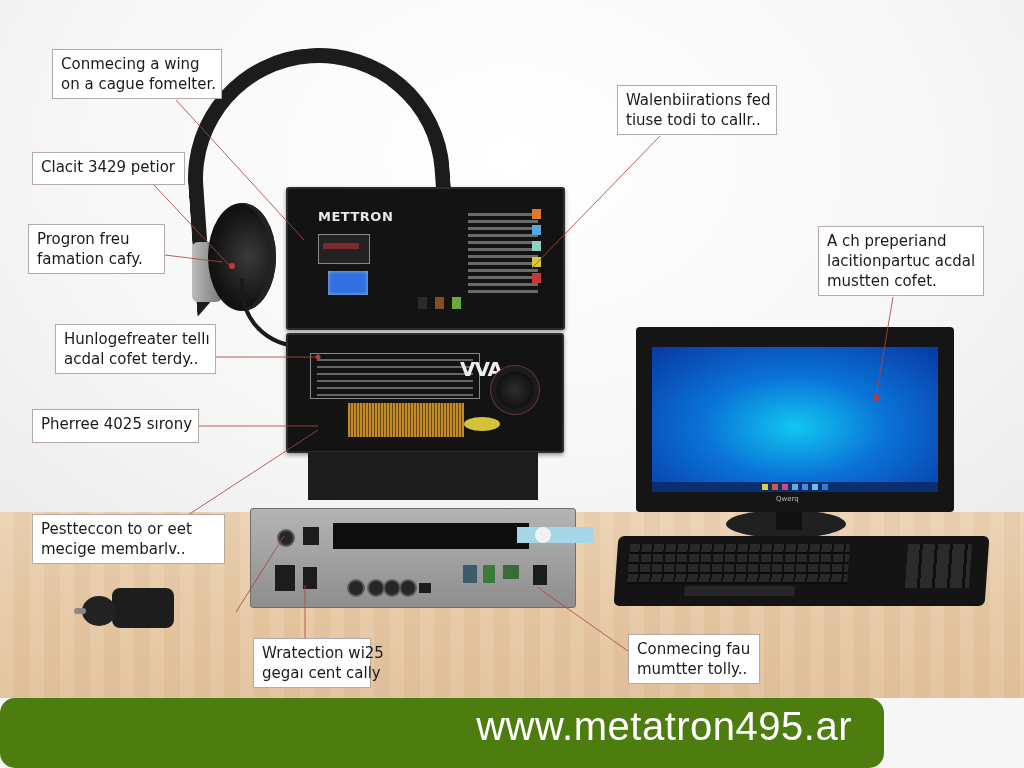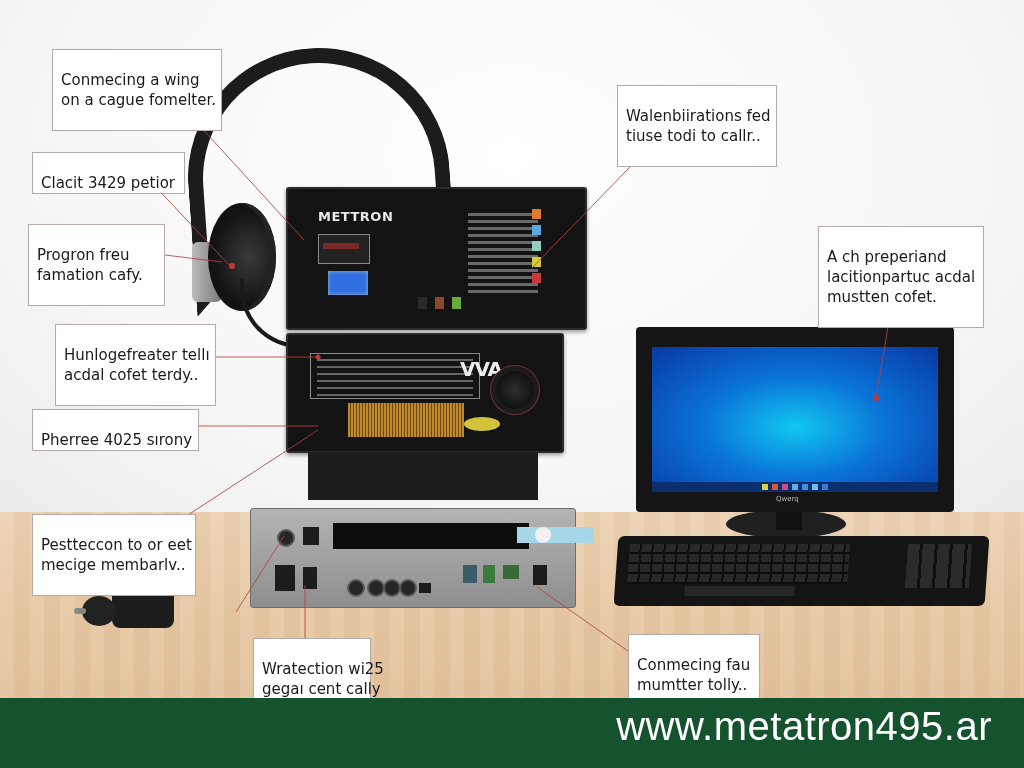--- a/index.html
+++ b/index.html
@@ -6,27 +6,27 @@
   html, body { width: 1024px; height: 768px; overflow: hidden; }
   body { position: relative; font-family: "DejaVu Sans", sans-serif; background: #f6f6f6; }
 
   .backdrop { position: absolute; left: 0; top: 0; width: 1024px; height: 520px;
     background: radial-gradient(ellipse at 50% 30%, #ffffff 0%, #f7f7f7 60%, #ececec 100%); }
   .desk { position: absolute; left: 0; top: 512px; width: 1024px; height: 186px;
     background: linear-gradient(180deg, #ecd3b4 0%, #e8cba8 40%, #e3c29c 100%); }
   .desk::after { content: ""; position: absolute; inset: 0;
     background: repeating-linear-gradient(90deg, rgba(255,255,255,0.05) 0 14px, rgba(160,110,60,0.05) 14px 30px); }
 
-  .footer { position: absolute; left: 0; top: 698px; width: 1024px; height: 70px; background: #14532d; }
+  .footer { position: absolute; left: 0; top: 698px; width: 884px; height: 70px; background: #4d7c0f; border-radius: 15px; }
   .footer-url { position: absolute; right: 32px; top: 6px; color: #fff; font-family: "Liberation Sans", sans-serif;
     font-size: 40px; letter-spacing: 0.5px; }
 
   
   .callout { position: absolute; background: #fff; border: 1px solid #b5aaa6; color: #1a1a1a;
-    font-family: "DejaVu Sans", sans-serif; font-size: 15px; line-height: 20px; padding: 20px 8px; white-space: nowrap;
+    font-family: "DejaVu Sans", sans-serif; font-size: 15px; line-height: 20px; padding: 4px 8px; white-space: nowrap;
     box-shadow: 0 0 1px rgba(0,0,0,0.05); }
   .callout span { display: block; }
 
   svg.leaders { position: absolute; left: 0; top: 0; width: 1024px; height: 768px; pointer-events: none; }
 
   
   .hp-band { position: absolute; left: 188px; top: 48px; width: 262px; height: 260px; border: 15px solid #1c1c1c;
     border-bottom-color: transparent; border-radius: 50% 50% 0 0; transform: rotate(-4deg); }
   .hp-cup-left { position: absolute; left: 208px; top: 203px; width: 68px; height: 108px; border-radius: 34px / 54px;
     background: radial-gradient(ellipse at 60% 50%, #3a3a3a 0%, #141414 60%, #0b0b0b 100%);
@@ -36,21 +36,21 @@
   .hp-cup-right { position: absolute; left: 376px; top: 200px; width: 84px; height: 84px; border-radius: 50%;
     background: radial-gradient(circle at 50% 50%, #777 0%, #3a3a3a 30%, #1a1a1a 55%, #0c0c0c 100%);
     box-shadow: 0 0 0 6px #222, 0 0 0 7px #555; }
   .hp-cable { position: absolute; left: 240px; top: 278px; width: 180px; height: 70px;
     border-bottom: 4px solid #1a1a1a; border-left: 4px solid #1a1a1a; border-radius: 0 0 0 60px; }
   .hp-plug { position: absolute; left: 306px; top: 320px; width: 20px; height: 8px; background: #d8c78a; transform: rotate(-12deg); }
 
   
   .unit { position: absolute; background: #131313; border: 2px solid #2c2c2c; border-radius: 3px;
     box-shadow: 0 2px 4px rgba(0,0,0,0.4); }
-  .unit1 { left: 286px; top: 187px; width: 301px; height: 143px; }
+  .unit1 { left: 286px; top: 187px; width: 279px; height: 143px; }
   .unit2 { left: 286px; top: 333px; width: 278px; height: 120px; padding-left: 8px; }
   .unit-brand { position: absolute; left: 30px; top: 20px; color: #e8e8e8; font-weight: bold; font-size: 13px; letter-spacing: 0.5px; }
   .mini-screen { position: absolute; left: 30px; top: 45px; width: 52px; height: 30px; border: 1px solid #888; background: #222; }
   .mini-screen::before { content: ""; position: absolute; left: 4px; top: 8px; width: 36px; height: 6px; background: #7a2a2a; }
   .lcd-blue { position: absolute; left: 40px; top: 82px; width: 40px; height: 24px; background: #2f6fe0; box-shadow: inset 0 0 4px #9bc; }
   .spec-lines { position: absolute; left: 180px; top: 20px; width: 70px; }
   .spec-lines div { height: 3px; margin: 4px 0; background: #9a9a9a; opacity: 0.65; }
   .color-sq { position: absolute; left: 244px; width: 9px; height: 10px; }
   .knob-row { position: absolute; left: 130px; top: 108px; display: flex; gap: 8px; }
   .knob-row i { display: block; width: 9px; height: 12px; }
@@ -241,21 +241,21 @@
   <span>Progron freu</span>
   <span>famation cafy.</span>
 </div>
 <div class="callout" style="left:32px;top:324px;width:161px;margin-left:23px;">
   <span>Hunlogefreater tellı</span>
   <span>acdal cofet terdy..</span>
 </div>
 <div class="callout" style="left:32px;top:409px;width:167px;height:34px;">
   <span>Pherree 4025 sırony</span>
 </div>
-<div class="callout" style="left:32px;top:514px;width:164px;">
+<div class="callout" style="left:32px;top:514px;width:193px;">
   <span>Pestteccon to or eet</span>
   <span>mecige membarlv..</span>
 </div>
 <div class="callout" style="left:617px;top:85px;width:160px;">
   <span>Walenbiirations fed</span>
   <span>tiuse todi to callr..</span>
 </div>
 <div class="callout" style="left:818px;top:226px;width:166px;">
   <span>A ch preperiand</span>
   <span>lacitionpartuc acdal</span>

